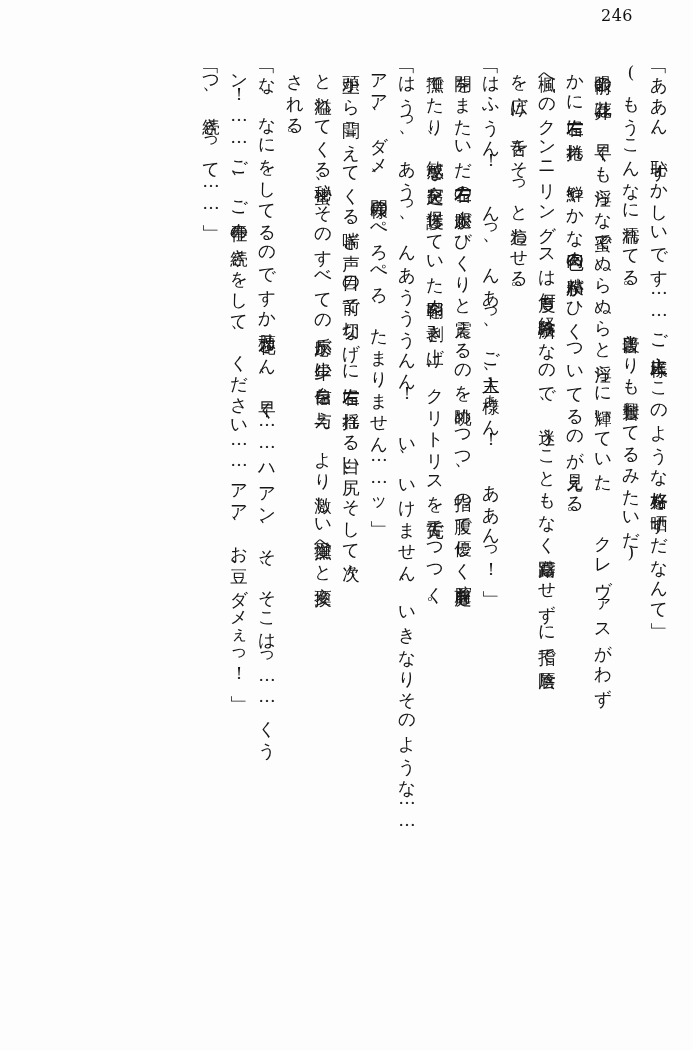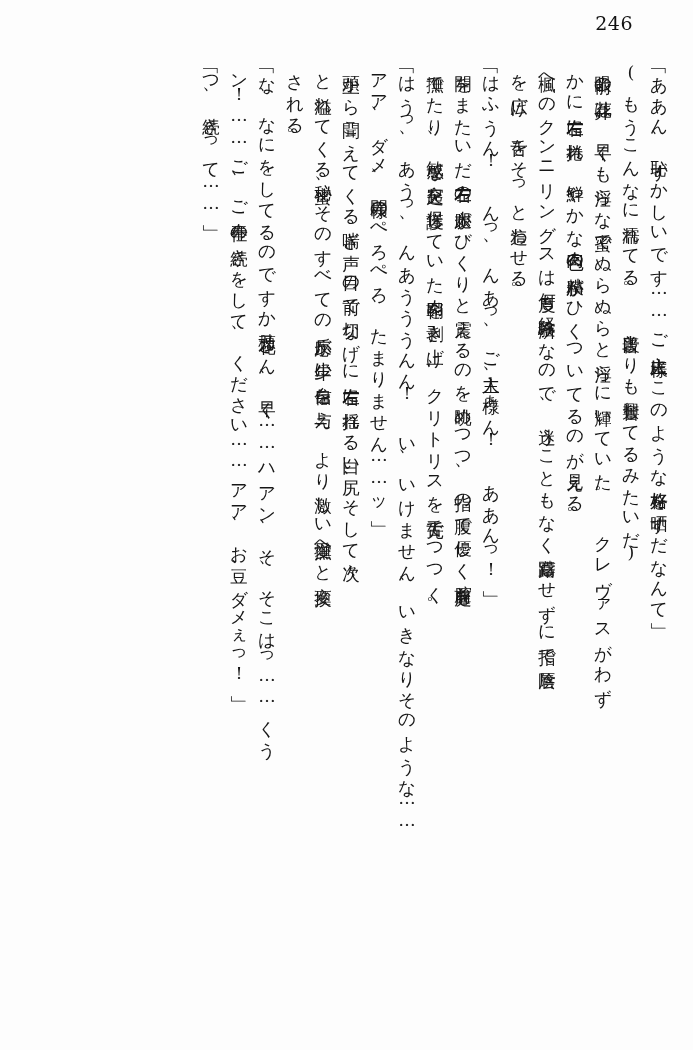--- a/index.html
+++ b/index.html
@@ -15,23 +15,23 @@
     color: #1a1a1a;
   }
   #page {
     position: relative;
     width: 693px;
     height: 1050px;
     background: #fdfdfd;
   }
   #page-number {
     position: absolute;
-    top: 12px;
+    top: 6px;
     right: 60px;
-    font-size: 19px;
+    font-size: 16px;
     font-family: "DejaVu Serif", "Liberation Serif", serif;
     letter-spacing: 0.5px;
     color: #111;
   }
   #text-body {
     position: absolute;
     top: 62px;
     left: 34px;
     right: 26px;
     height: 930px;

